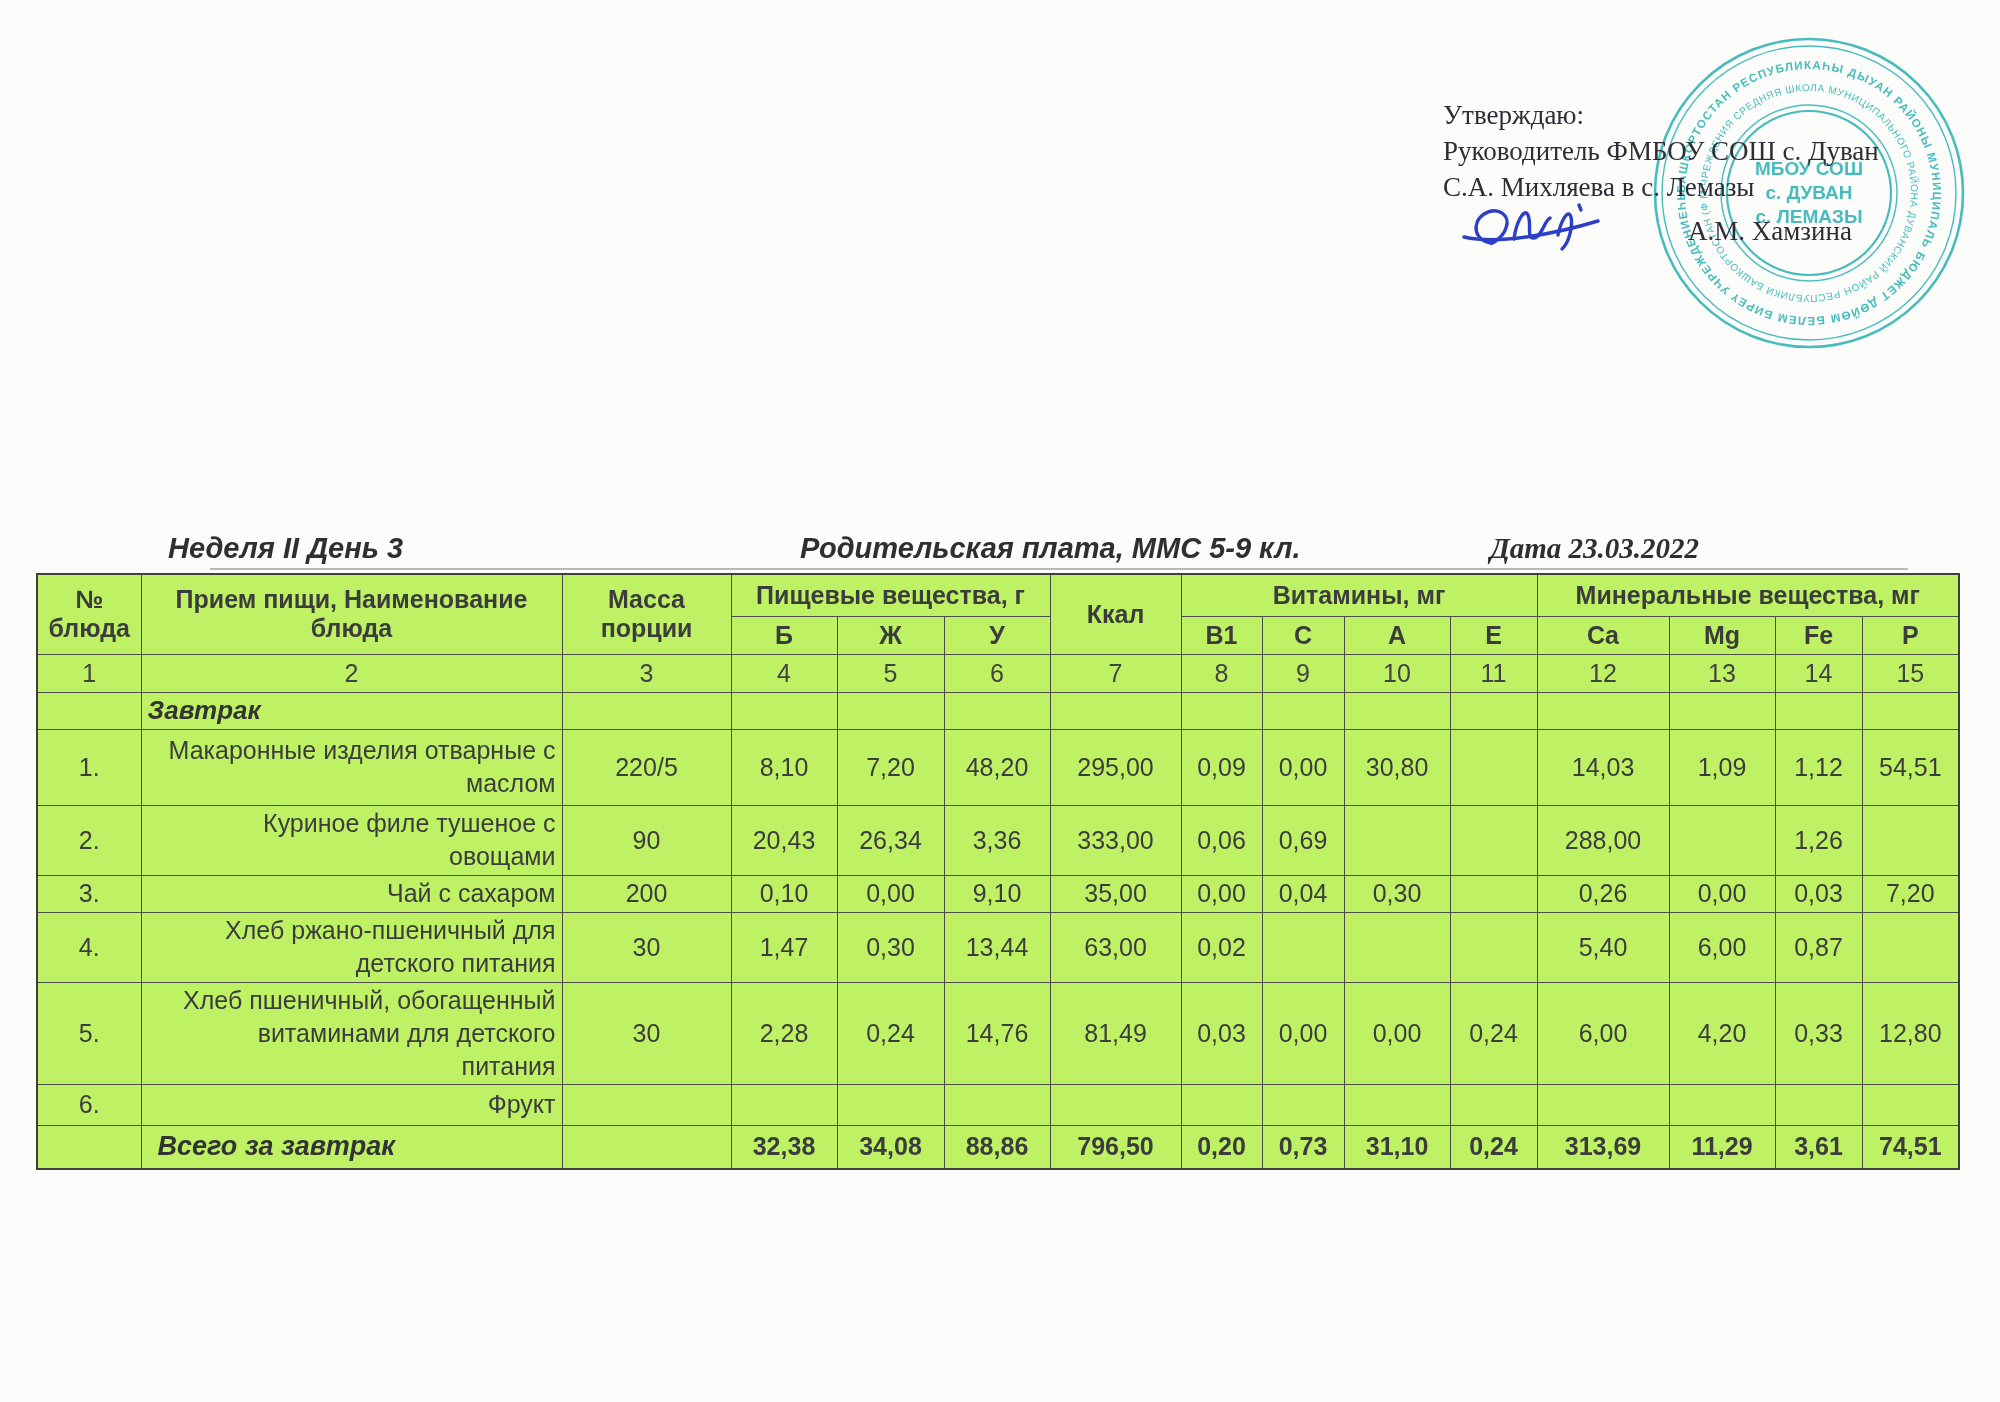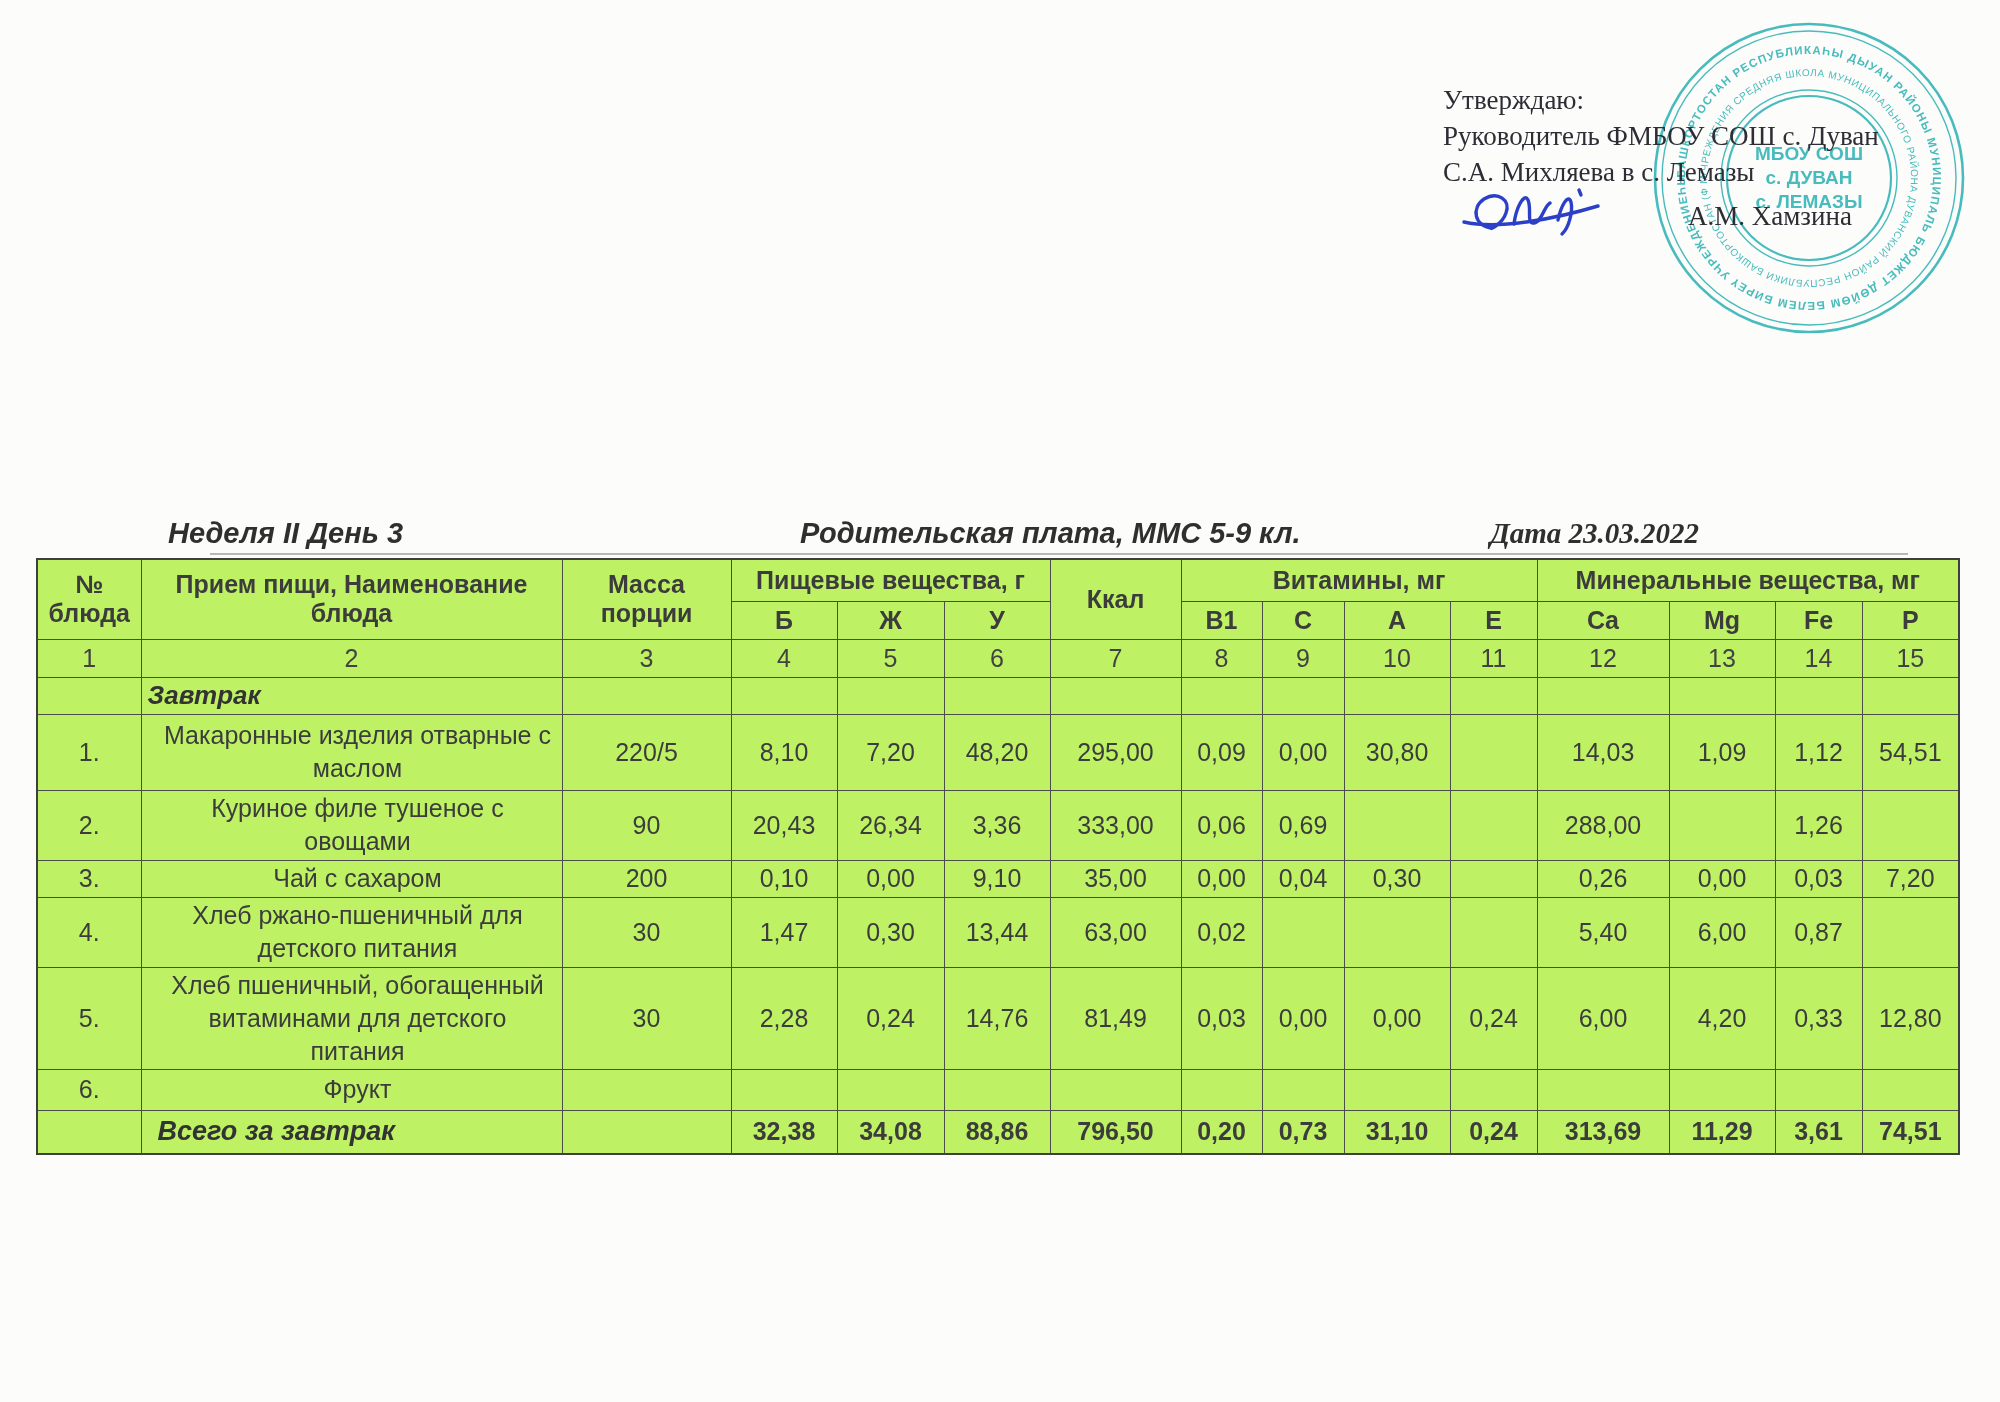--- a/index.html
+++ b/index.html
@@ -4,21 +4,21 @@
 <style>
   * { margin:0; padding:0; box-sizing:border-box; }
   html,body { width:2000px; height:1402px; }
   body {
     position:relative;
     background:#fcfcfa;
     font-family:"Liberation Sans", sans-serif;
     color:#3c3c3c;
     overflow:hidden;
   }
-  .page { position:absolute; inset:0; }
+  .page { position:absolute; inset:0;margin-top:15px; }
 
   
   .approval {
     position:absolute; left:1443px; top:82px; width:480px;
     font-family:"Liberation Serif", serif;
     font-size:27px; line-height:36px; color:#2d2d36;
     z-index:3;
   }
   .approval .signer { margin-top:8px; padding-left:245px; white-space:nowrap; }
 
@@ -50,21 +50,21 @@
   }
   .menu-table td, .menu-table th {
     border:1.6px solid #4c4c4a;
     font-size:25px; color:#3c3c3c;
     padding:1px 6px;
     overflow:hidden;
   }
   .menu-table { border:2.4px solid #3f3f3d; }
   th { font-weight:bold; font-size:26px; text-align:center; vertical-align:middle; color:#373737; }
   td.c { text-align:center; vertical-align:middle; }
-  td.name { text-align:center; vertical-align:middle; line-height:33px; padding-left:18px; }
+  td.name { text-align:right; vertical-align:middle; line-height:33px; padding-left:18px; }
   tr.index-row td { text-align:center; font-size:25px; color:#424242; }
   td.section-label { font-weight:bold; font-style:italic; text-align:left; font-size:26px; color:#333; }
   tr.totals-row td { font-weight:bold; }
   td.totals-label { font-weight:bold; font-style:italic; text-align:left; font-size:27px; padding-left:16px; color:#333; }
 </style>
 </head>
 <body>
 
 <div class="page">
 

